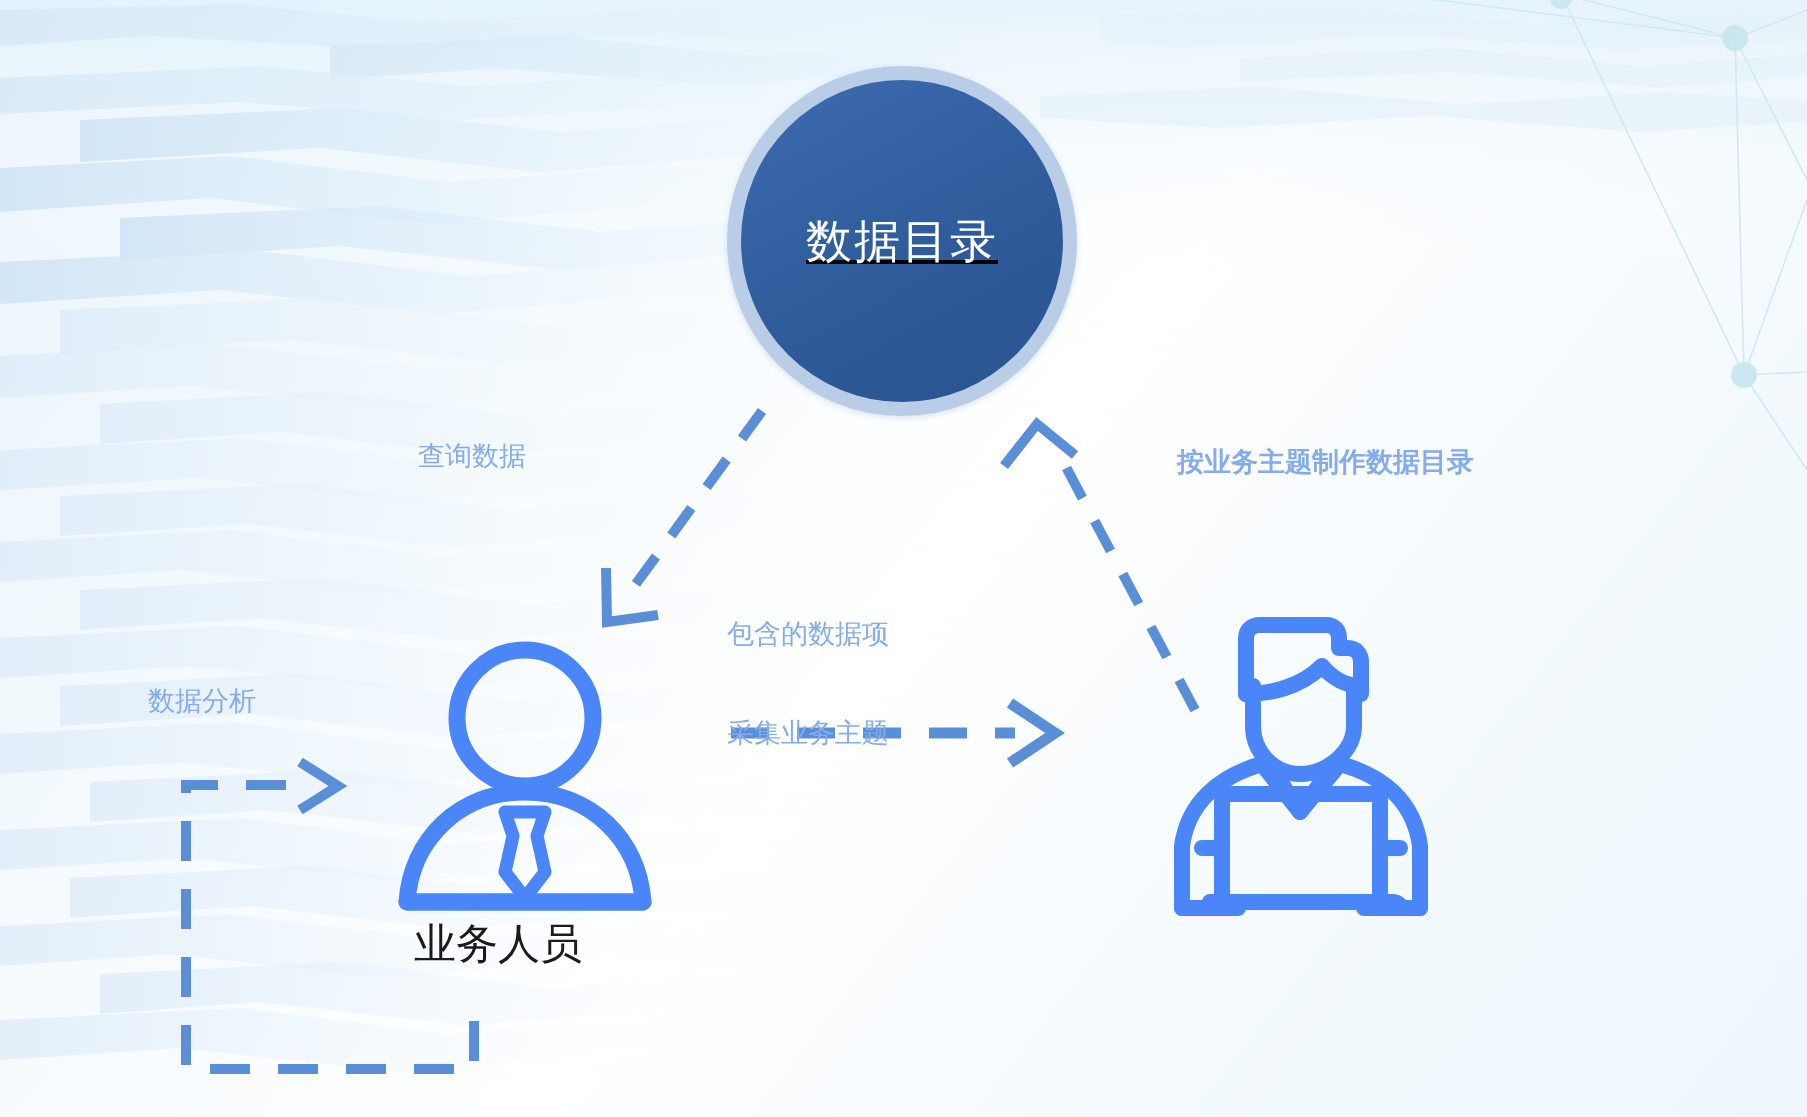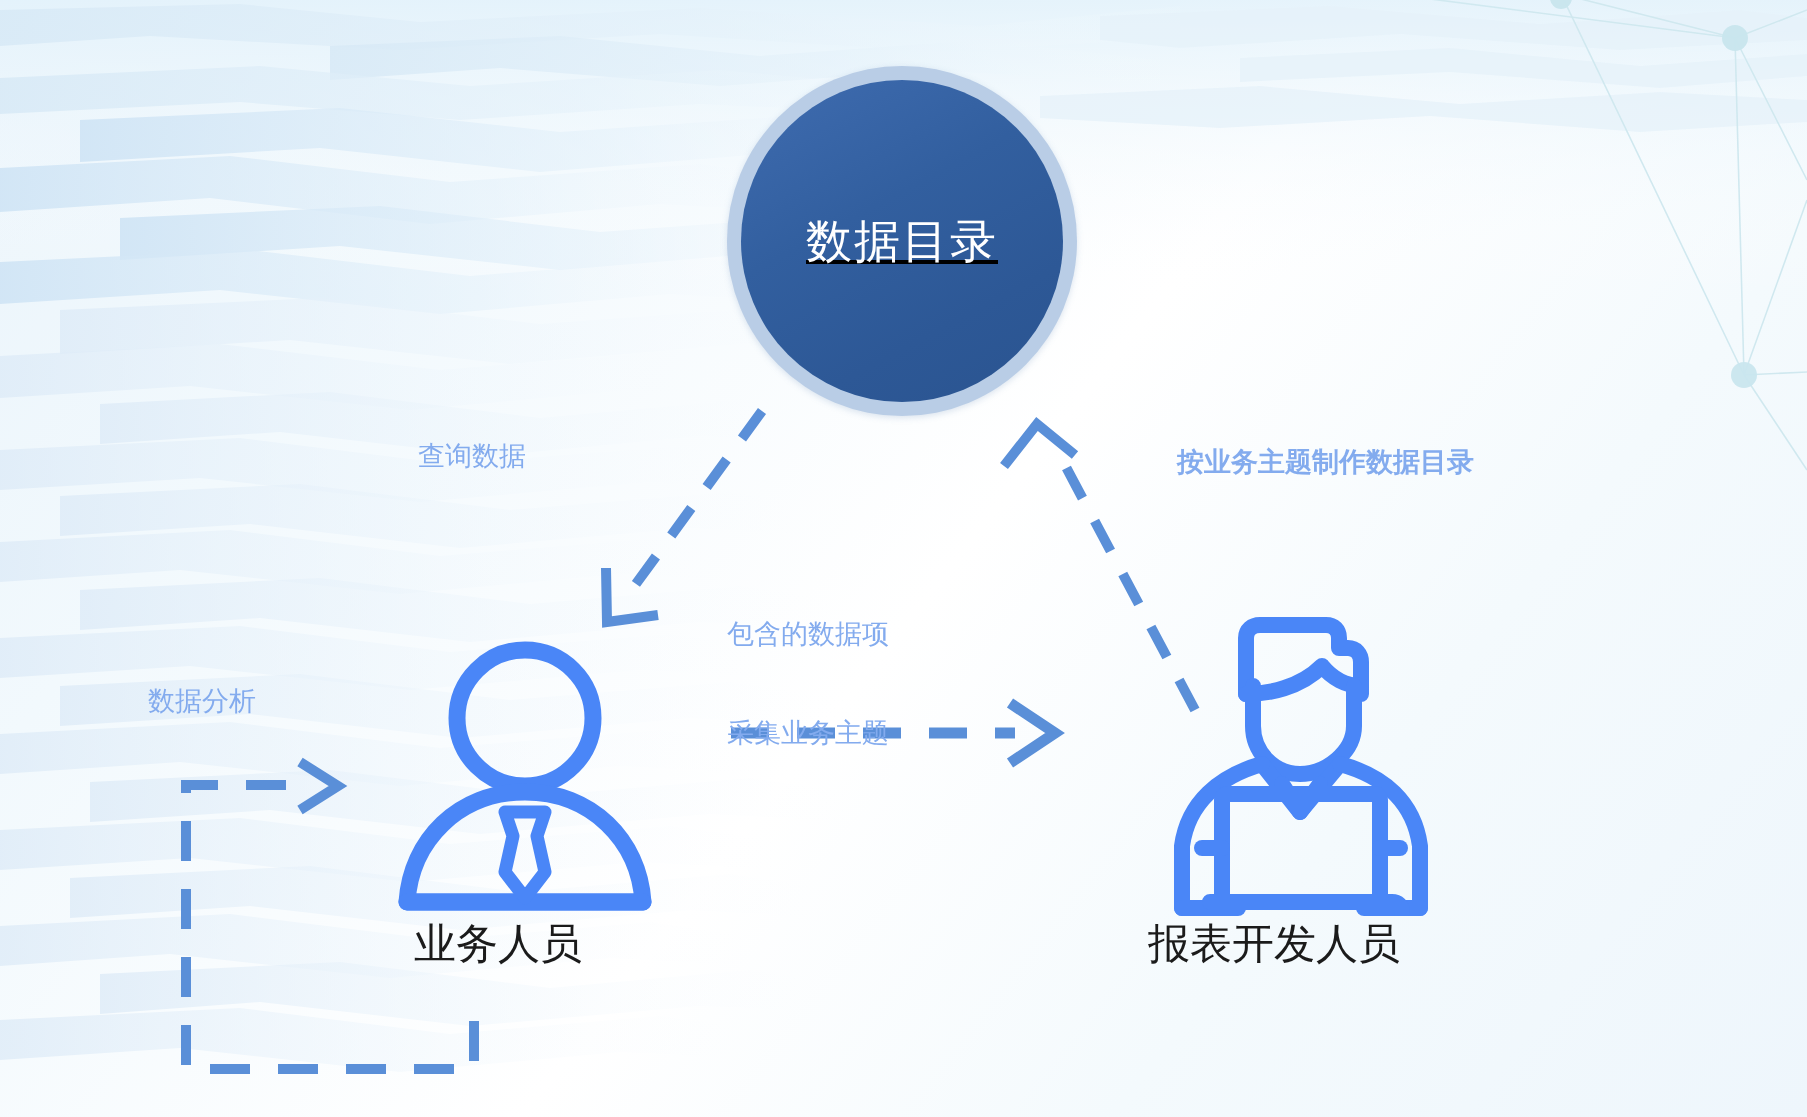--- a/index.html
+++ b/index.html
@@ -259,15 +259,14 @@
     <div>包含的数据项</div>
     <div>采集业务主题</div>
   </div>
 
   <div class="edge-label" id="label-build">按业务主题制作数据目录</div>
 
   <div class="edge-label" id="label-analysis">数据分析</div>
 
   <div class="actor-label" id="label-business-person">业务人员</div>
 
-  <div class="actor-label" id="label-report-dev">报表开发人员</div>
 
 </div>
 
 </body></html>

